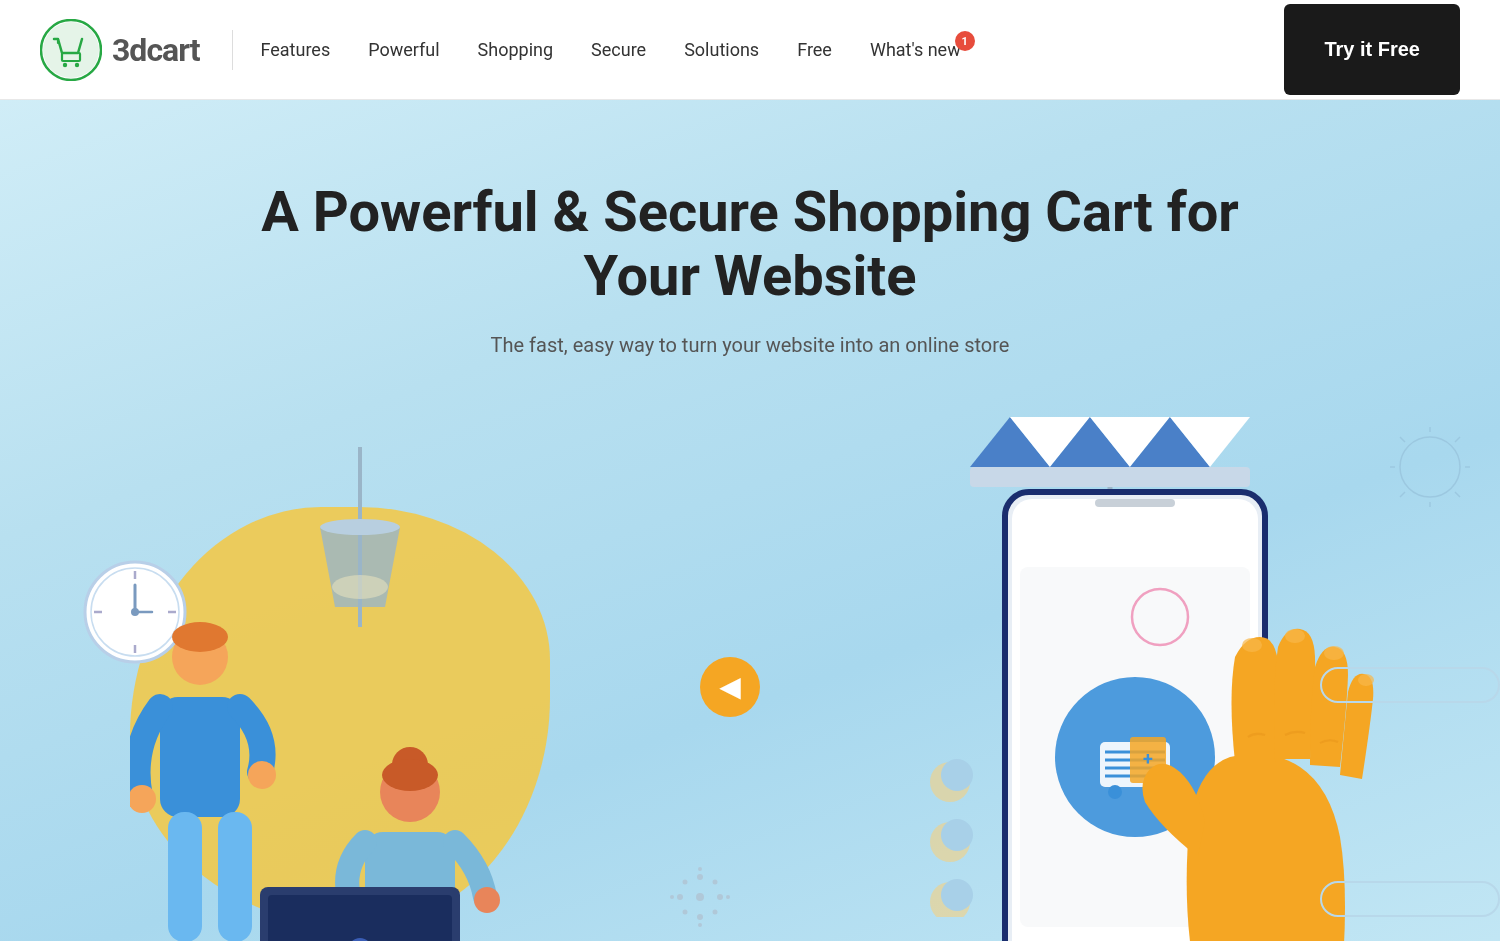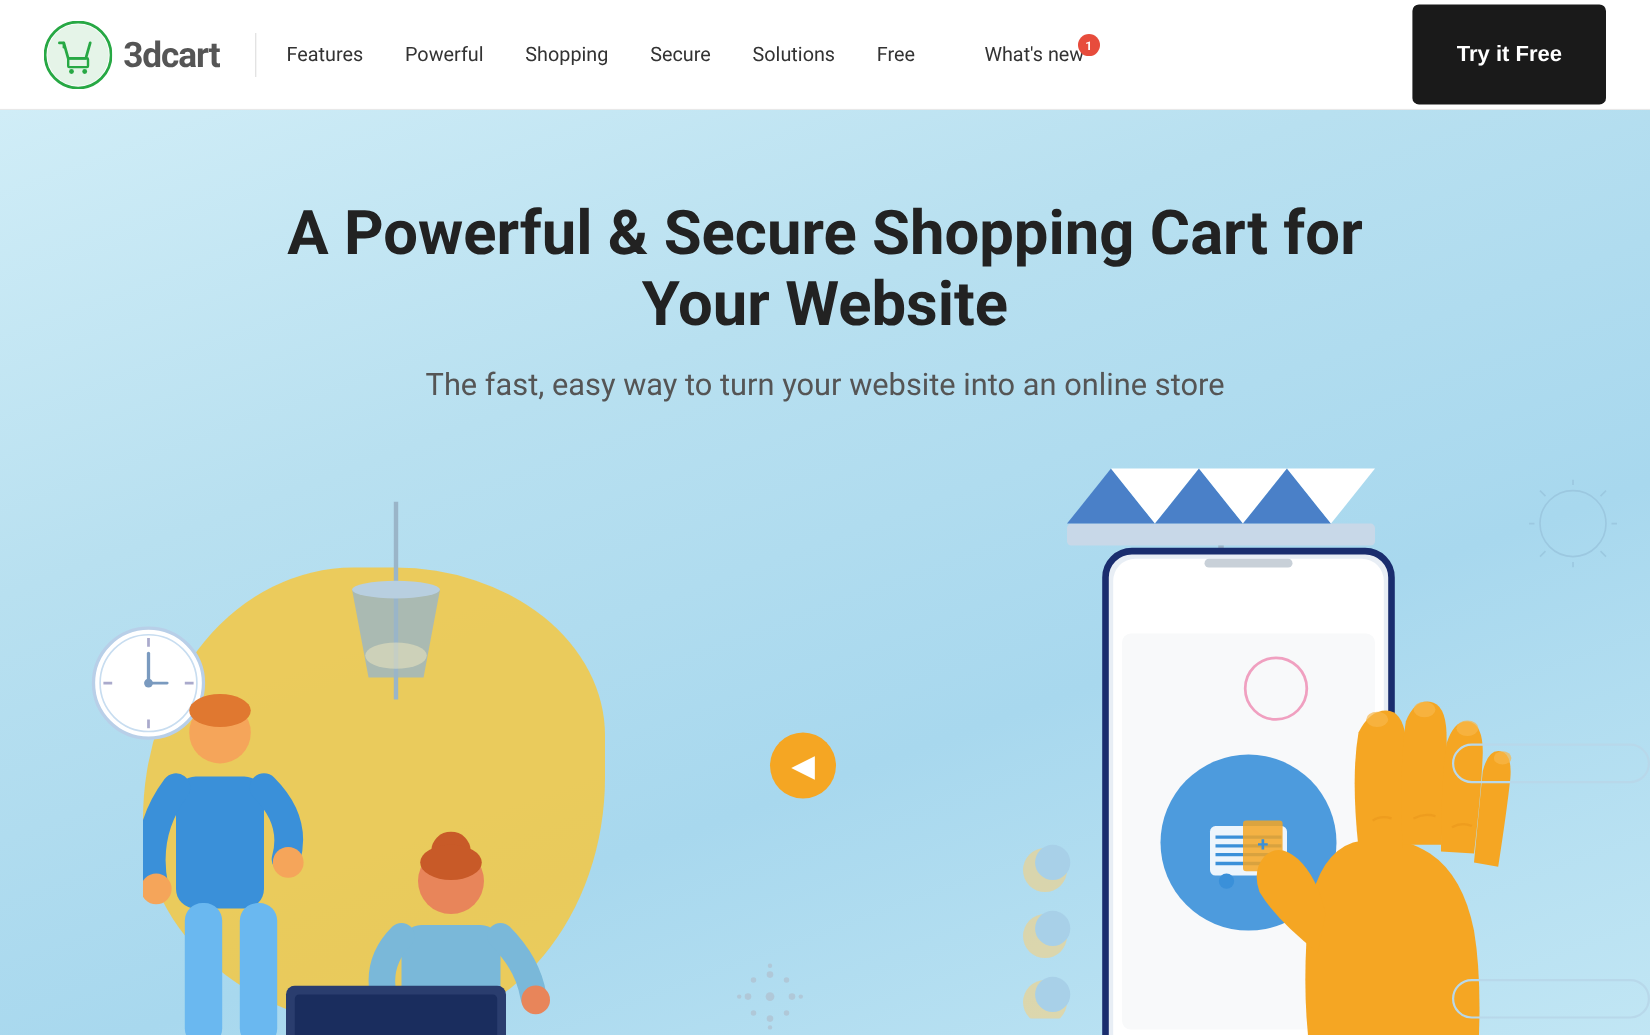--- a/index.html
+++ b/index.html
@@ -50,21 +50,20 @@
       color: #333;
       text-decoration: none;
       font-weight: 400;
       cursor: pointer;
       white-space: nowrap;
     }
     .whats-new-wrapper {
       position: relative;
       display: inline-flex;
       align-items: center;
-      margin-left: 25px;
     }
     .notification-badge {
       position: absolute;
       top: -8px;
       right: -14px;
       background: #e74c3c;
       color: #fff;
       font-size: 11px;
       font-weight: 700;
       width: 20px;
@@ -101,21 +100,21 @@
     .hero-title {
       font-size: 56px;
       font-weight: 700;
       color: #222;
       text-align: center;
       max-width: 1100px;
       line-height: 1.15;
       margin-bottom: 24px;
     }
     .hero-subtitle {
-      font-size: 28px;
+      font-size: 20px;
       color: #555;
       text-align: center;
       font-weight: 400;
     }
 
     
     .illustration-area {
       position: relative;
       width: 100%;
       height: 620px;

